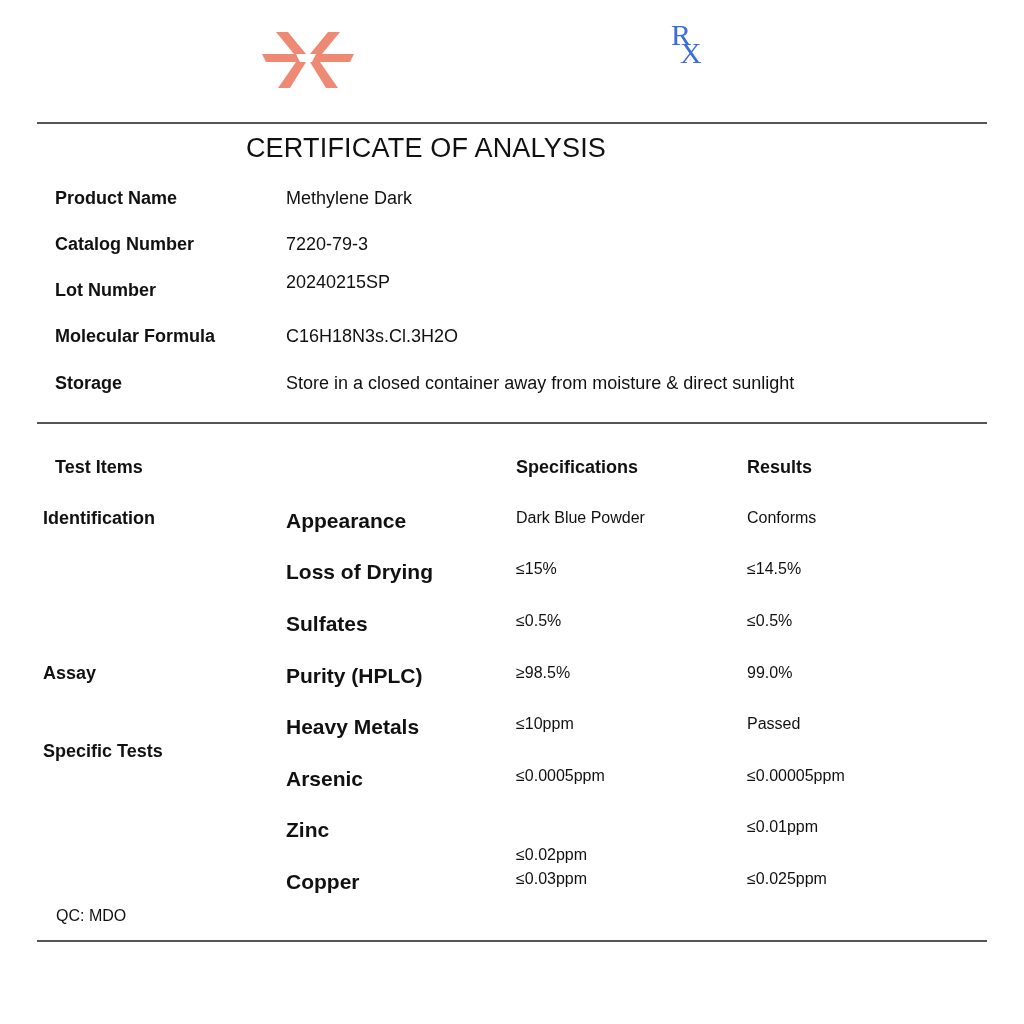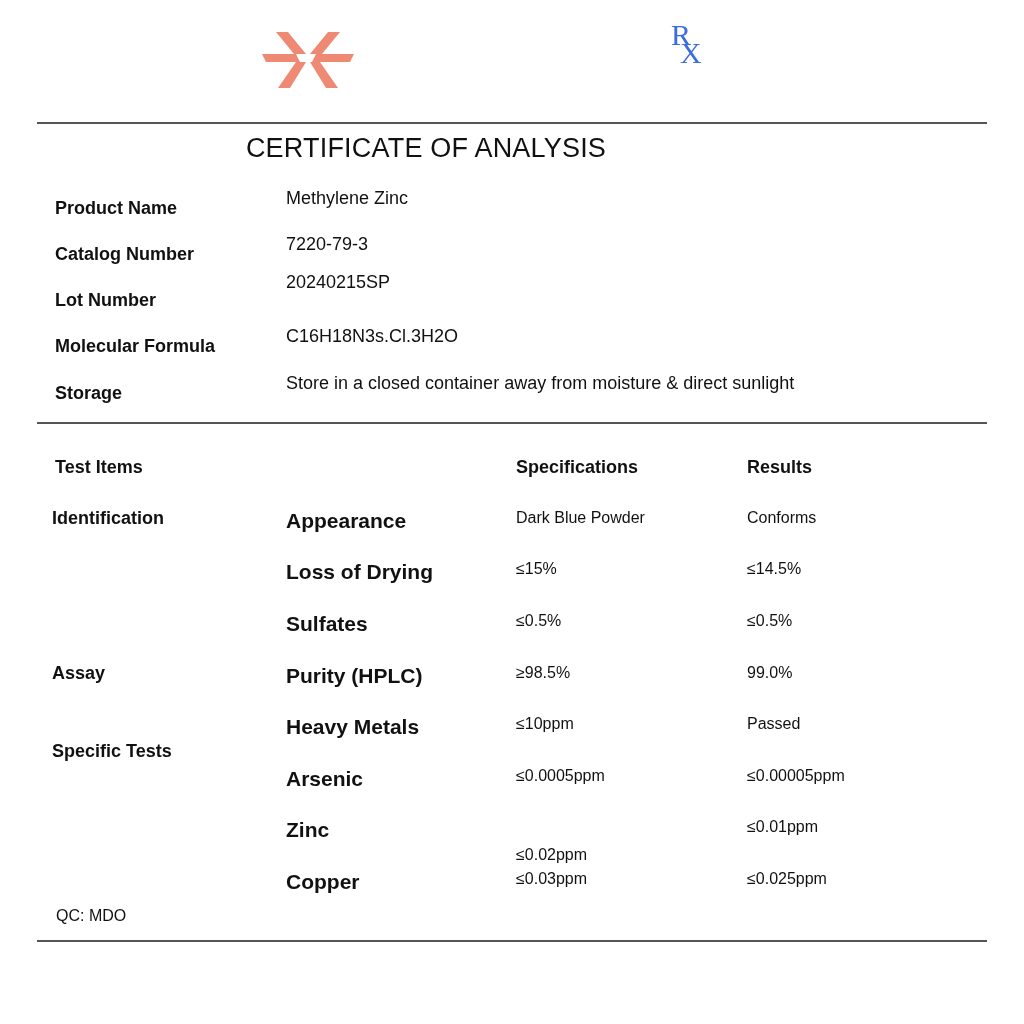--- a/index.html
+++ b/index.html
@@ -27,29 +27,29 @@
     .rule-top { top: 122px; }
     .rule-mid { top: 422px; }
     .rule-bottom { top: 940px; }
 
     .title {
       position: absolute; left: 0; top: 133px; width: 852px; text-align: center;
       font-size: 27px; font-weight: 400; color: #111; letter-spacing: 0.2px;
     }
 
     .info-label {
-      position: absolute; left: 55px; font-size: 18px; font-weight: 700; color: #111; margin-top: 10px;
+      position: absolute; left: 55px; font-size: 18px; font-weight: 700; color: #111;
     }
     .info-value {
       position: absolute; left: 286px; font-size: 18px; font-weight: 400; color: #111;
     }
 
     .th { position: absolute; top: 457px; font-size: 18px; font-weight: 700; color: #111; }
 
-    .group-label { position: absolute; left: 52px; font-size: 18px; font-weight: 700; color: #111; }
+    .group-label { position: absolute; left: 43px; font-size: 18px; font-weight: 700; color: #111; }
     .item-label { position: absolute; left: 286px; font-size: 21px; font-weight: 700; color: #111; }
     .spec { position: absolute; left: 516px; font-size: 16px; font-weight: 400; color: #111; }
     .result { position: absolute; left: 747px; font-size: 16px; font-weight: 400; color: #111; }
 
     .qc { position: absolute; left: 56px; top: 907px; font-size: 16px; color: #111; }
   </style>
 </head>
 <body>
 
 <div class="logo">
@@ -69,21 +69,21 @@
   <span class="logo-rx-r">R</span>
   <span class="logo-rx-x">X</span>
 </div>
 
 <div class="rule rule-top"></div>
 
 <div class="title">CERTIFICATE OF ANALYSIS</div>
 
 <div>
   <div class="info-label" style="top:188px">Product Name</div>
-  <div class="info-value" style="top:188px">Methylene Zinc</div>
+  <div class="info-value" style="top:188px">Methylene Dark</div>
 
   <div class="info-label" style="top:234px">Catalog Number</div>
   <div class="info-value" style="top:234px">7220-79-3</div>
 
   <div class="info-label" style="top:280px">Lot Number</div>
   <div class="info-value" style="top:272px">20240215SP</div>
 
   <div class="info-label" style="top:326px">Molecular Formula</div>
   <div class="info-value" style="top:326px">C16H18N3s.Cl.3H2O</div>
 

